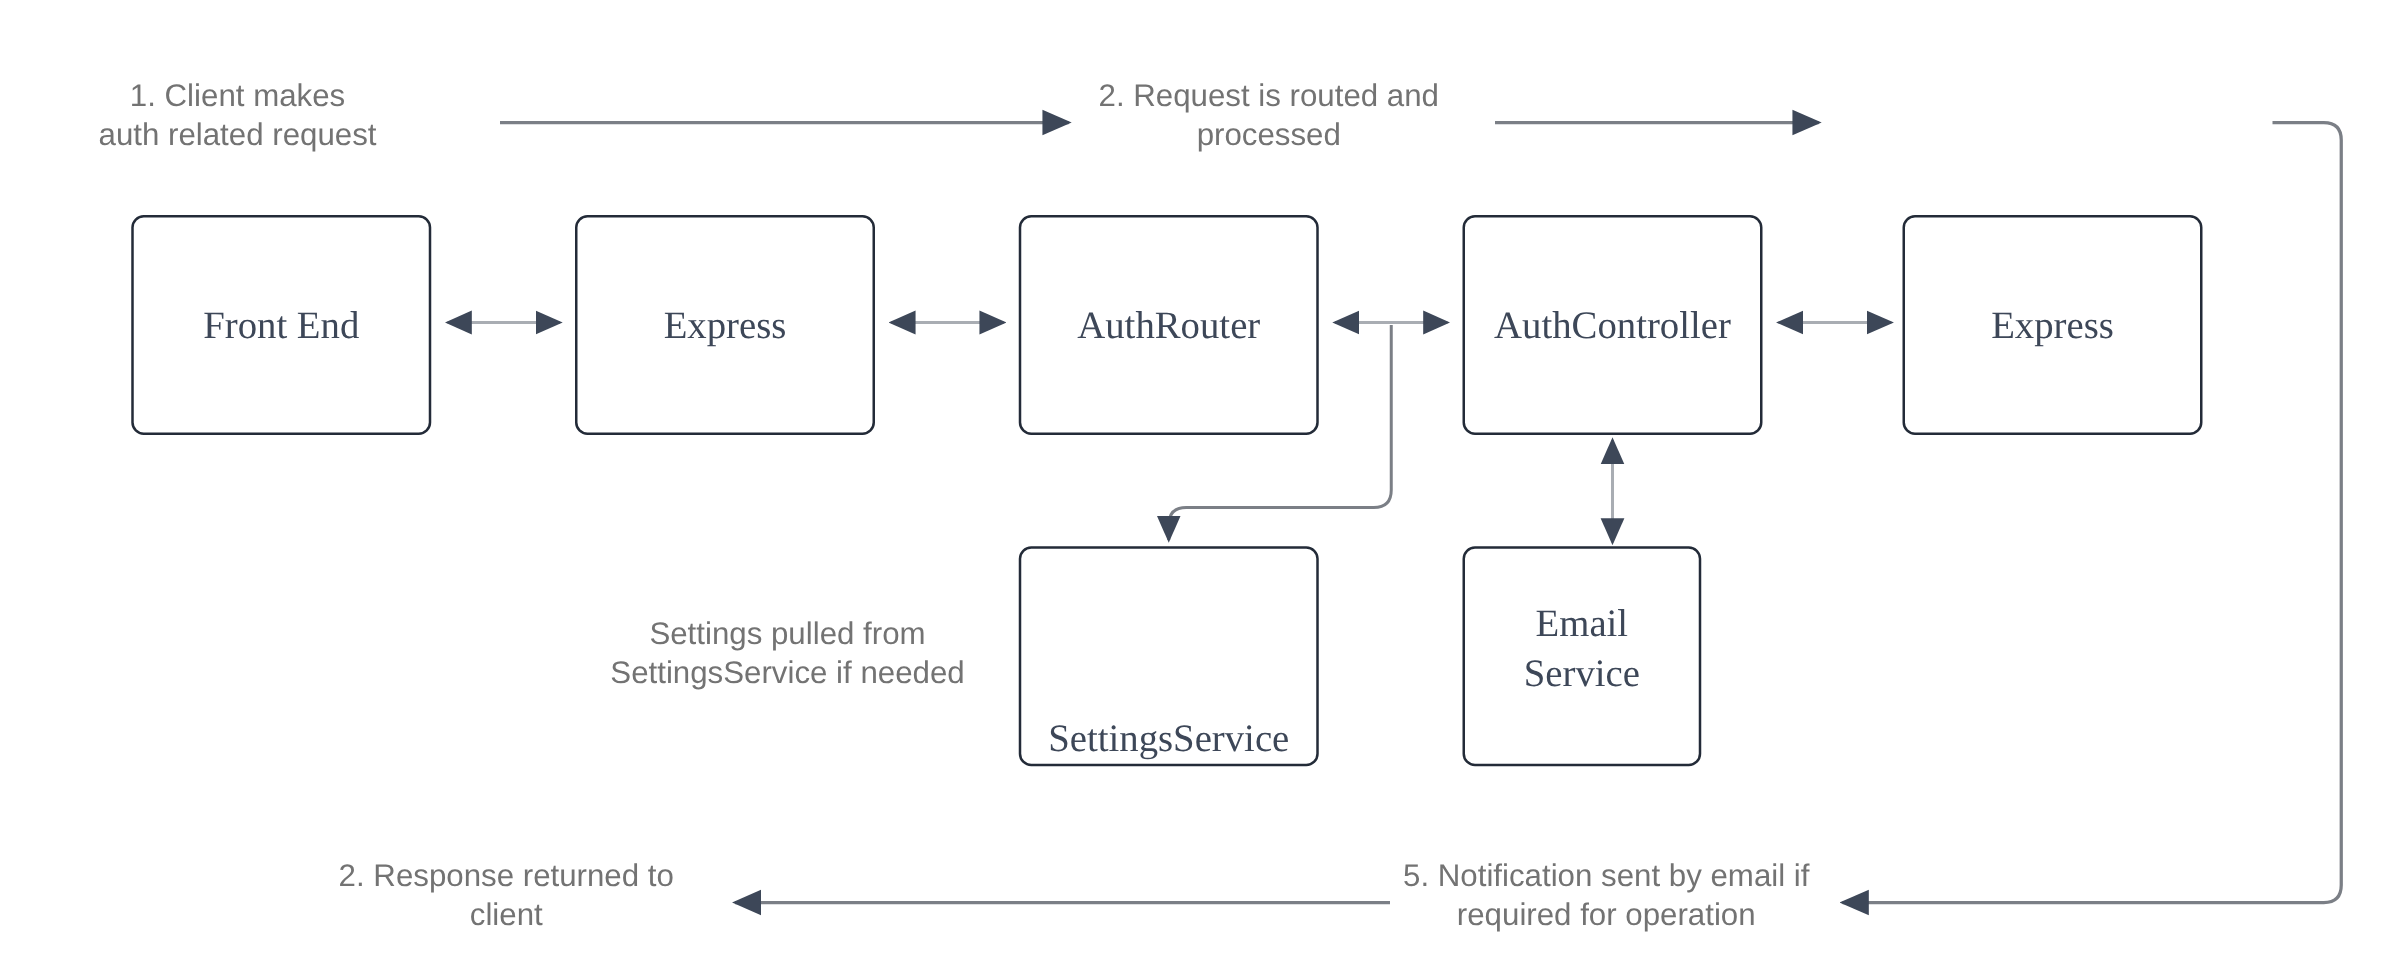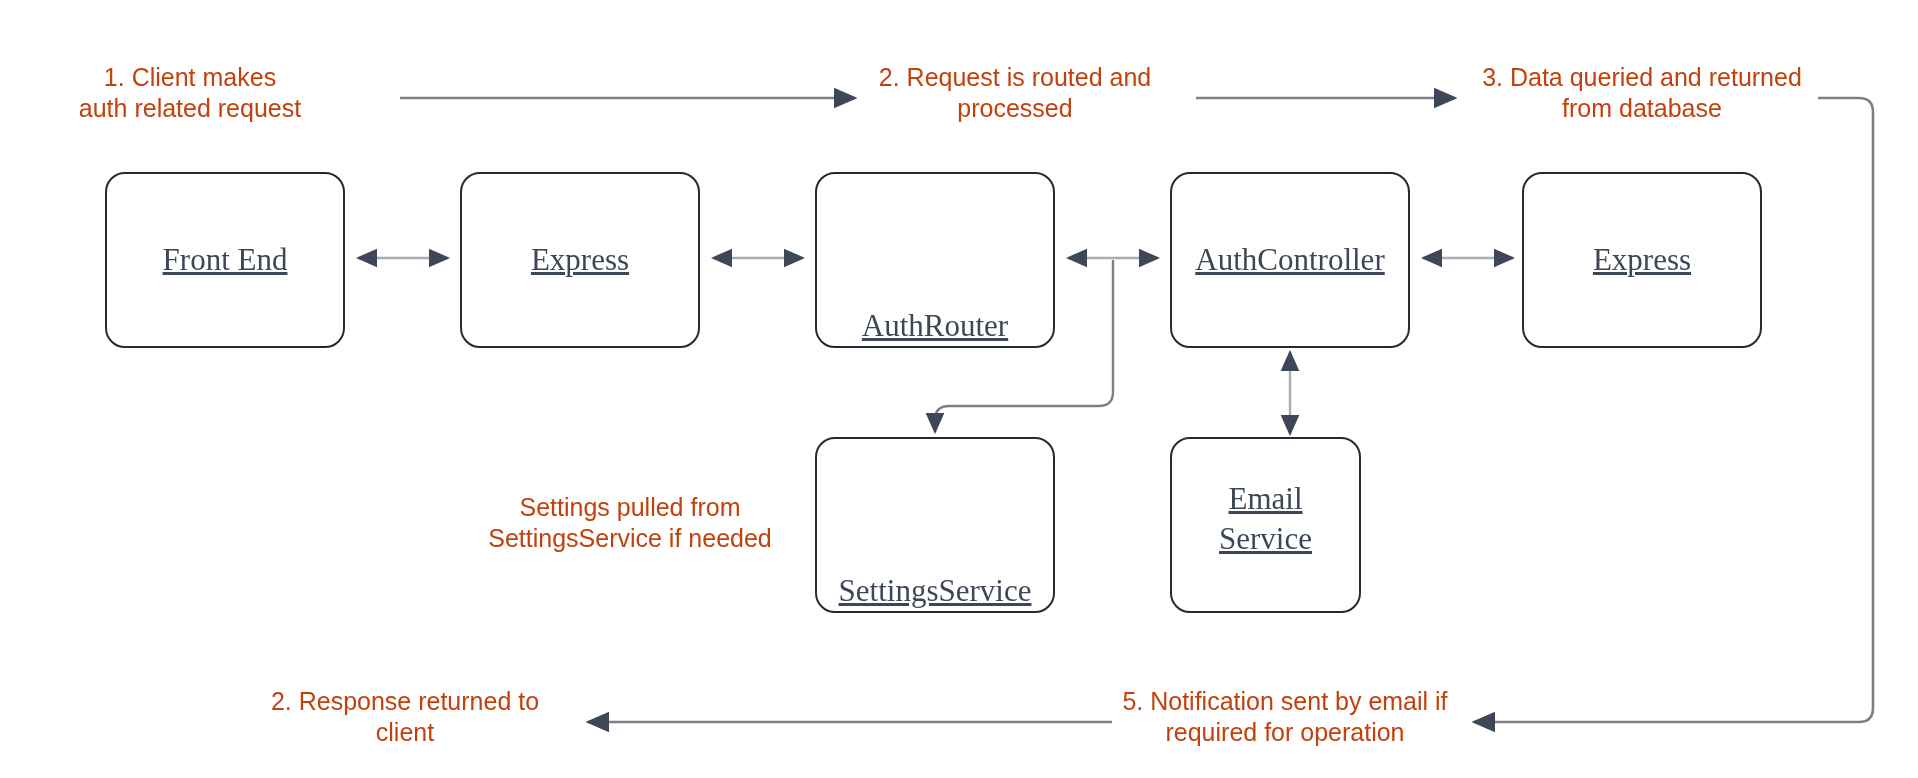--- a/index.html
+++ b/index.html
@@ -22,41 +22,40 @@
     left: 0;
     top: 0;
     width: 1918px;
     height: 778px;
     pointer-events: none;
   }
   .node {
     position: absolute;
     box-sizing: border-box;
     border: 2.5px solid #232b38;
-    border-radius: 20px;
+    border-radius: 10px;
     background: #ffffff;
     display: flex;
     align-items: center;
     justify-content: center;
     text-align: center;
     font-family: "Liberation Serif", serif;
     font-size: 31px;
     color: #3d4758;
     line-height: 1.28;
-    text-decoration: underline;
   }
   .node-label {
     display: block;
     white-space: pre-line;
   }
   .note {
     position: absolute;
     font-family: "Liberation Sans", sans-serif;
     font-size: 25px;
-    color: #c2410c;
+    color: #737373;
     line-height: 1.25;
     text-align: center;
     white-space: pre-line;
   }
 </style>
 </head>
 <body>
 
 <div id="canvas">
 
@@ -112,21 +111,21 @@
   </svg>
 
   <div class="node" style="left:105px; top:172px; width:240px; height:176px;">
     <span class="node-label">Front End</span>
   </div>
 
   <div class="node" style="left:460px; top:172px; width:240px; height:176px;">
     <span class="node-label">Express</span>
   </div>
 
-  <div class="node" style="left:815px; top:172px; width:240px; height:176px;align-items:flex-end;">
+  <div class="node" style="left:815px; top:172px; width:240px; height:176px;">
     <span class="node-label">AuthRouter</span>
   </div>
 
   <div class="node" style="left:1170px; top:172px; width:240px; height:176px;">
     <span class="node-label">AuthController</span>
   </div>
 
   <div class="node" style="left:1522px; top:172px; width:240px; height:176px;">
     <span class="node-label">Express</span>
   </div>
@@ -139,22 +138,20 @@
     <span class="node-label">Email
 Service</span>
   </div>
 
   <div class="note" style="left:20px; top:62px; width:340px;">1.  Client makes
 auth related request</div>
 
   <div class="note" style="left:845px; top:62px; width:340px;">2.  Request is routed and
 processed</div>
 
-  <div class="note" style="left:1462px; top:62px; width:360px;">3. Data queried and returned
-from database</div>
 
   <div class="note" style="left:1090px; top:686px; width:390px;">5.  Notification sent by email if
 required for operation</div>
 
   <div class="note" style="left:230px; top:686px; width:350px;">2.  Response returned to
 client</div>
 
   <div class="note" style="left:455px; top:492px; width:350px;">Settings pulled from
 SettingsService if needed</div>
 

